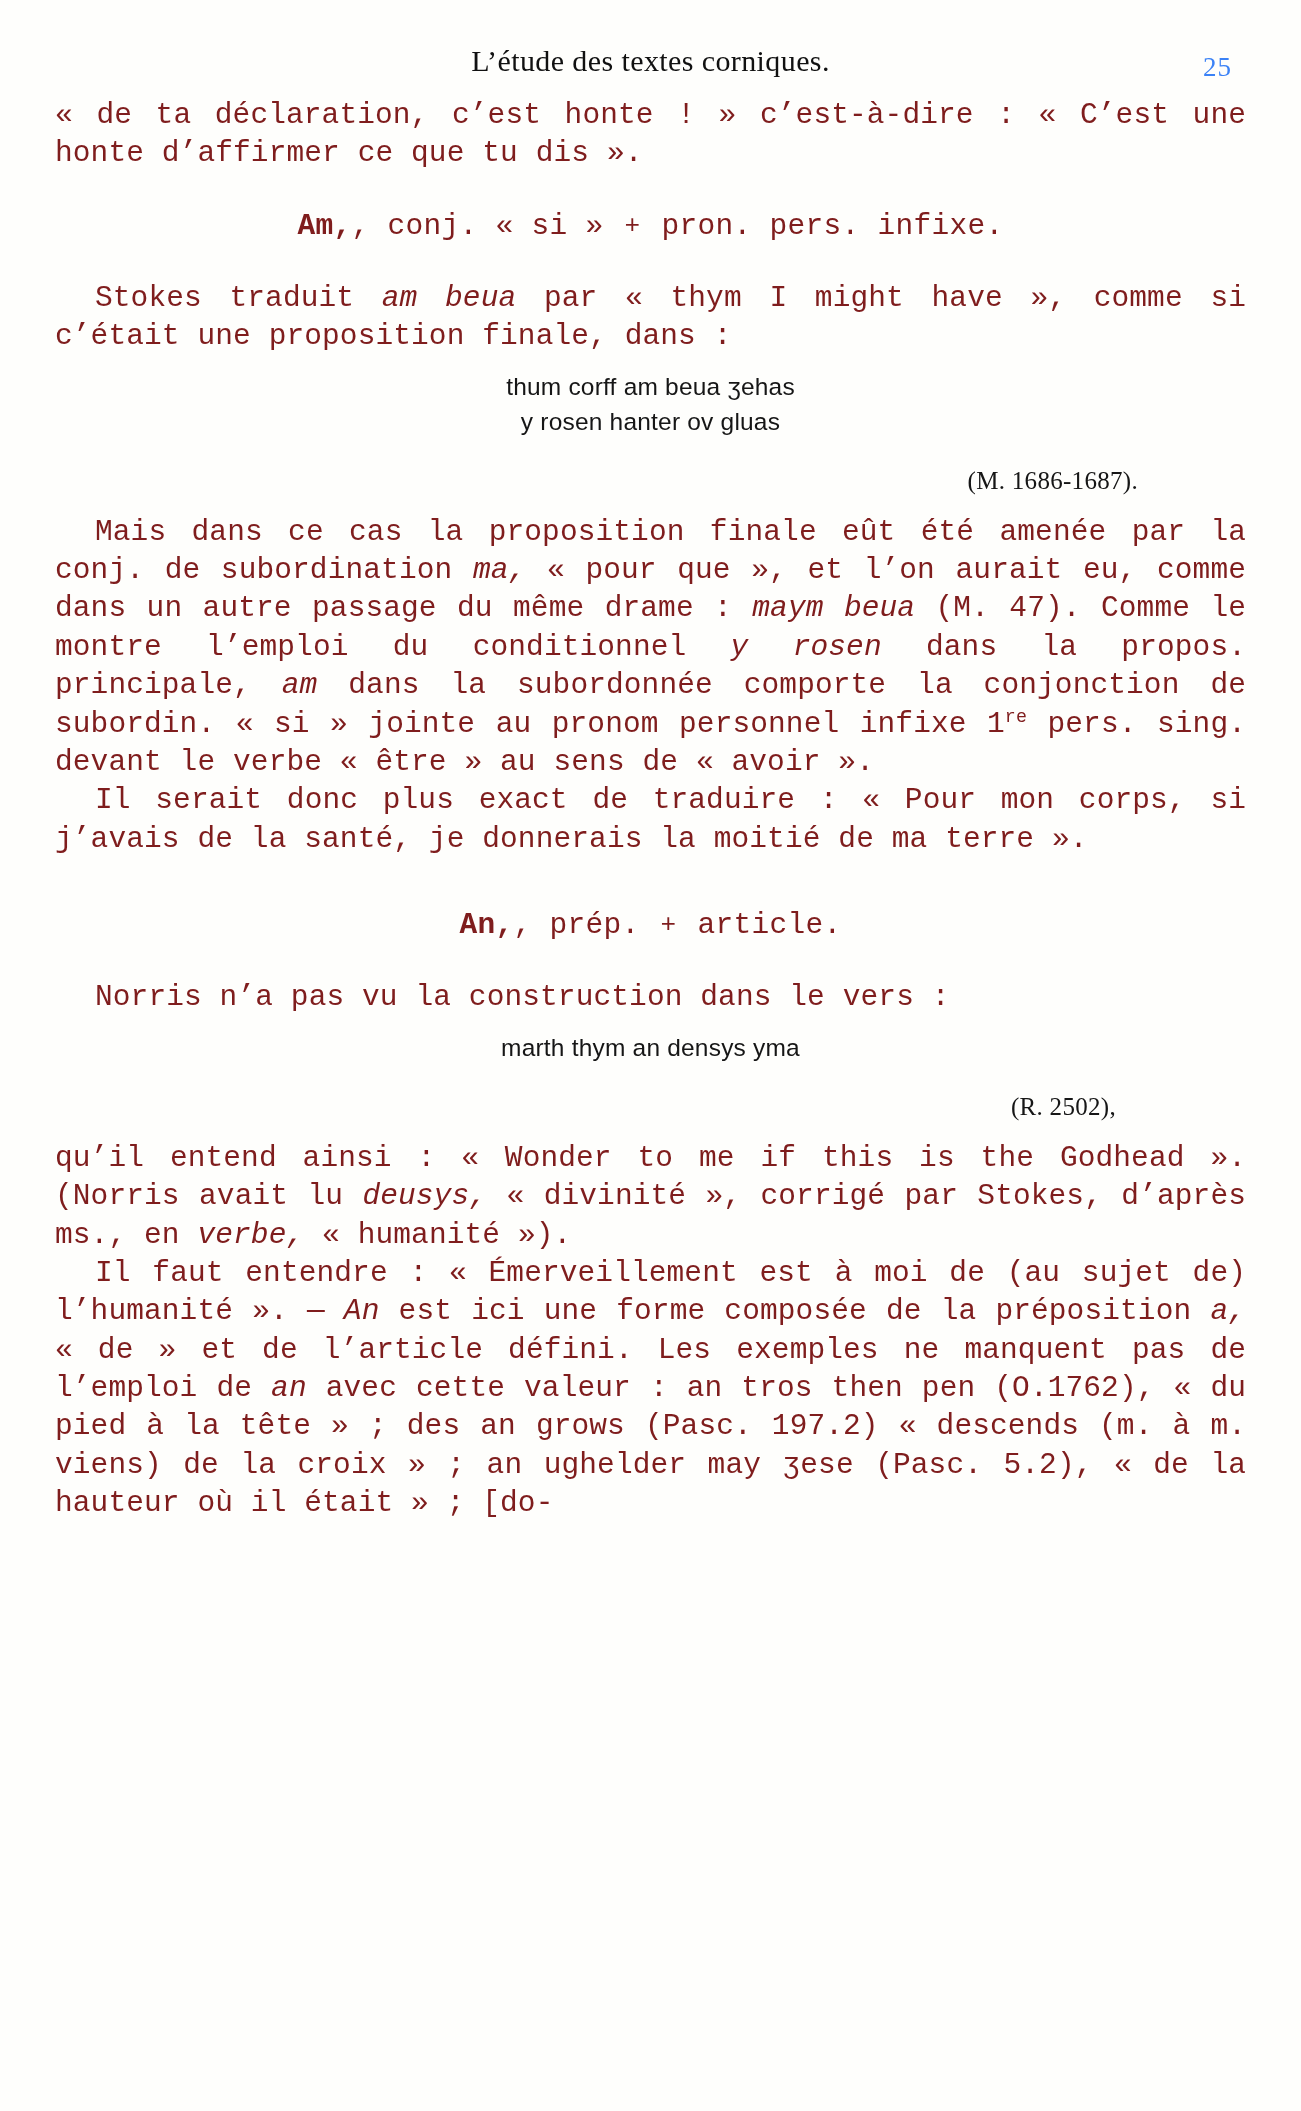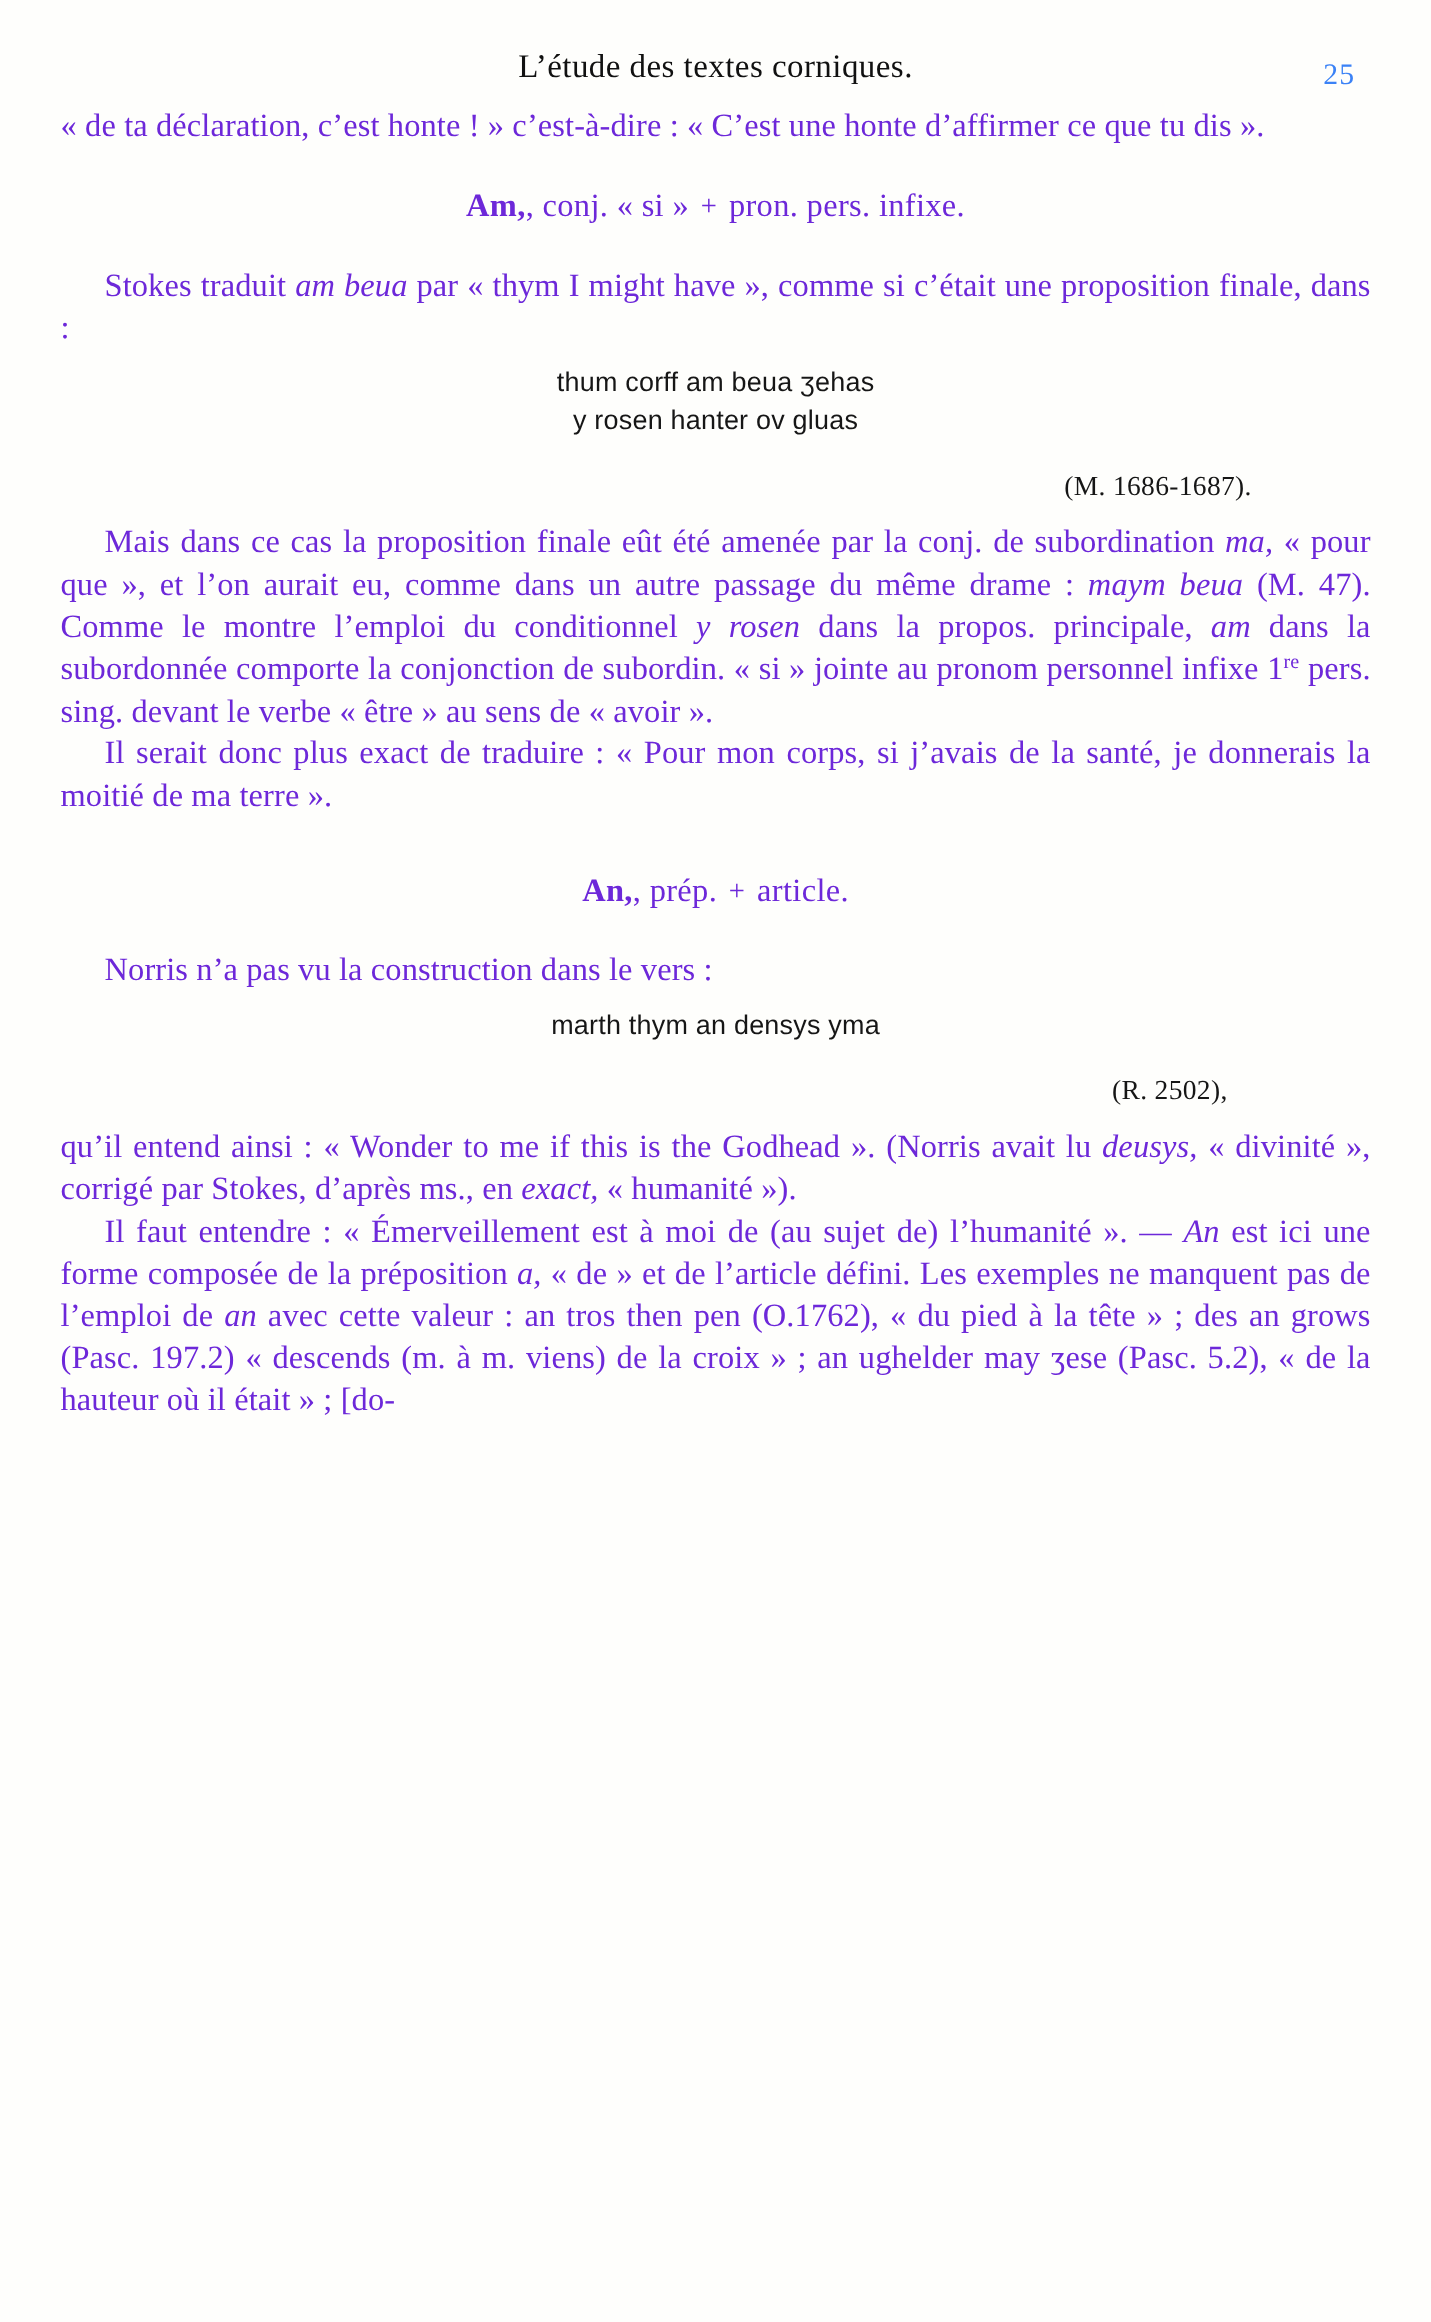--- a/index.html
+++ b/index.html
@@ -42,21 +42,22 @@
     letter-spacing: 1px;
     color: #3b82f6;
   }
   p {
     margin: 0;
     font-size: 29.5px;
     line-height: 1.30;
     text-align: justify;
     text-justify: inter-word;
     letter-spacing: 0.1px;
-    color: #6d28d9;
+    color: #7f1d1d;
+    font-family: Liberation Mono, monospace;
   }
   p.indent { text-indent: 40px; }
   p.noindent { text-indent: 0; }
   .gap-sm { height: 14px; }
   .gap-md { height: 34px; }
   .gap-lg { height: 48px; }
 
   .headword {
     text-align: center;
     font-size: 29.5px;
@@ -135,17 +136,17 @@
 
   <div class="gap-sm"></div>
 
   <div class="quote-block">
     <span class="line">marth thym an densys  yma</span>
     <span class="quote-ref ref2">(R. 2502),</span>
   </div>
 
   <div class="gap-sm"></div>
 
-  <p class="noindent"><span>qu’il entend ainsi : « Wonder to me if this is the Godhead ». (Norris avait lu </span><i>deusys,</i><span> « divinité », corrigé par Stokes, d’après ms., en </span><i>exact,</i><span> « humanité »).</span></p>
+  <p class="noindent"><span>qu’il entend ainsi : « Wonder to me if this is the Godhead ». (Norris avait lu </span><i>deusys,</i><span> « divinité », corrigé par Stokes, d’après ms., en </span><i>verbe,</i><span> « humanité »).</span></p>
 
   <p class="indent"><span>Il faut entendre : « Émerveillement est à moi de (au sujet de) l’humanité ». — </span><i>An</i><span> est ici une forme composée de la préposition </span><i>a,</i><span> « de » et de l’article défini. Les exemples ne manquent pas de l’emploi de </span><i>an</i><span> avec cette valeur : an tros then pen (O.1762), « du pied à la tête » ; des an grows (Pasc. 197.2) « descends (m. à m. viens) de la croix » ; an ughelder may ʒese (Pasc. 5.2), « de la hauteur où il était » ; [do-</span></p>
 
 </div>
 
 </body></html>

